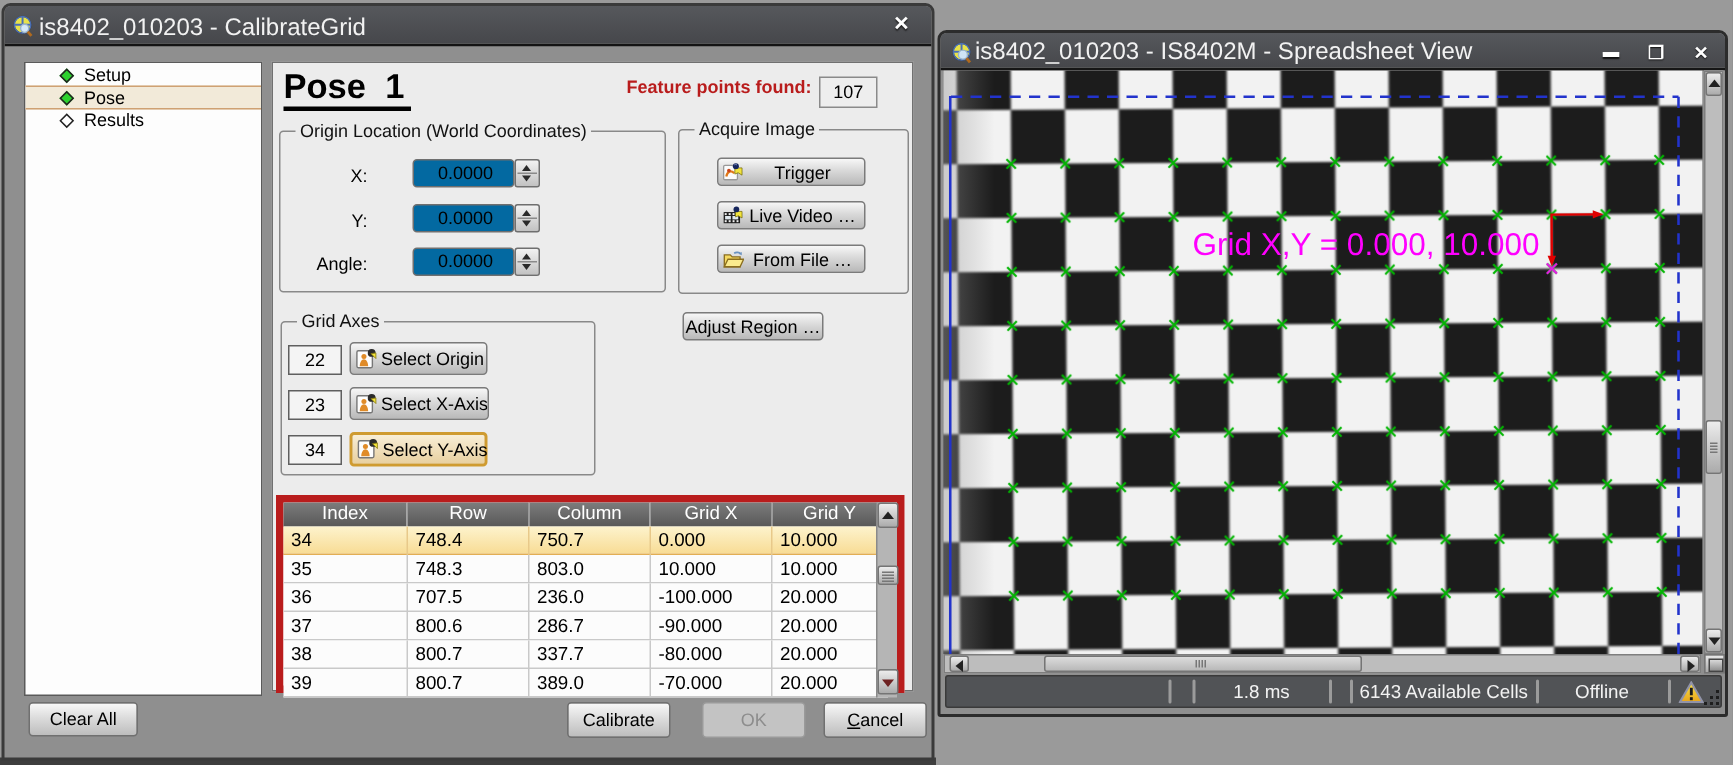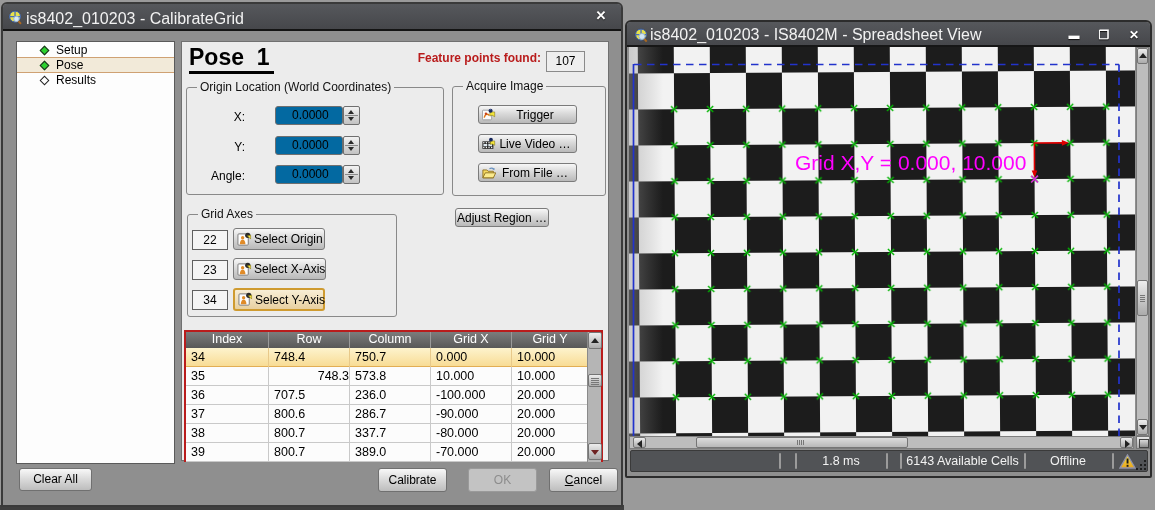--- a/index.html
+++ b/index.html
@@ -54,21 +54,21 @@
   border:1px solid #7b7b7b; border-radius:3px; font-size:12px; color:#000;
   display:flex; align-items:center; justify-content:center; }
 .btn.ic { justify-content:flex-start; }
 .btn.ic svg { margin:0 2px 0 3px; flex:0 0 auto; }
 .btn.ic .bt { flex:1; text-align:center; padding-right:4px; overflow:hidden;}
 .btn.left2 .bt { flex:none; padding-right:0; }
 .numbox { position:absolute; width:36px; height:20px; background:#f4f4f4; border:1px solid #5f5f5f;
   text-align:center; font-size:12px; line-height:18px; }
 
 
-#tbl { position:absolute; left:2px; top:288px; width:419px; height:132px; border:2px solid #b91c1c; background:#fff; }
+#tbl { position:absolute; left:2px; top:288px; width:419px; height:132px; border:5px solid #b91c1c; background:#fff; }
 .th { position:absolute; top:0; height:16px; background:linear-gradient(#7c7c7c,#585858);
   color:#fff; font-size:12.5px; text-align:center; line-height:15px; border-right:1px solid #9a9a9a; }
 .tr { position:absolute; left:0; width:403px; height:19px; border-bottom:1px solid #c9c9c9; background:#fcfcfc; }
 .tr.hl { background:linear-gradient(#fdf3cd,#f8dc95); border-bottom:1px solid #e2ae54; }
 .td { position:absolute; top:0; height:19px; font-size:12.5px; line-height:18px; padding-left:5px; border-right:1px solid #c9c9c9; }
 .tr.hl .td { border-right:1px solid #e8c98a; }
 
 #tsb { position:absolute; right:0; top:0; width:14px; height:130px; background:#b5b5b5; border-left:1px solid #8a8a8a; }
 .sbtn { position:absolute; left:0; width:14px; background:linear-gradient(#ededed,#ababab); border:1px solid #757575; border-radius:2px; }
 .arr { position:absolute; width:0; height:0; border-left:4px solid transparent; border-right:4px solid transparent; left:2px; }
@@ -247,22 +247,22 @@
       <div class="th" style="left:326px; width:77px;">Grid Y</div>
       <div class="tr hl" style="top:16px;">
         <span class="td" style="left:0;width:83px;">34</span>
           <span class="td" style="left:83px;width:81px;">748.4</span>
           <span class="td" style="left:164px;width:81px;">750.7</span>
           <span class="td" style="left:245px;width:81px;">0.000</span>
           <span class="td" style="left:326px;width:77px;border-right:none;">10.000</span>
         </div>
       <div class="tr" style="top:35px;">
         <span class="td" style="left:0;width:83px;">35</span>
-          <span class="td" style="left:83px;width:81px;text-align:right;">748.3</span>
-          <span class="td" style="left:164px;width:81px;">573.8</span>
+          <span class="td" style="left:83px;width:81px;">748.3</span>
+          <span class="td" style="left:164px;width:81px;">803.0</span>
           <span class="td" style="left:245px;width:81px;">10.000</span>
           <span class="td" style="left:326px;width:77px;border-right:none;">10.000</span>
         </div>
       <div class="tr" style="top:54px;">
         <span class="td" style="left:0;width:83px;">36</span>
           <span class="td" style="left:83px;width:81px;">707.5</span>
           <span class="td" style="left:164px;width:81px;">236.0</span>
           <span class="td" style="left:245px;width:81px;">-100.000</span>
           <span class="td" style="left:326px;width:77px;border-right:none;">20.000</span>
         </div>

